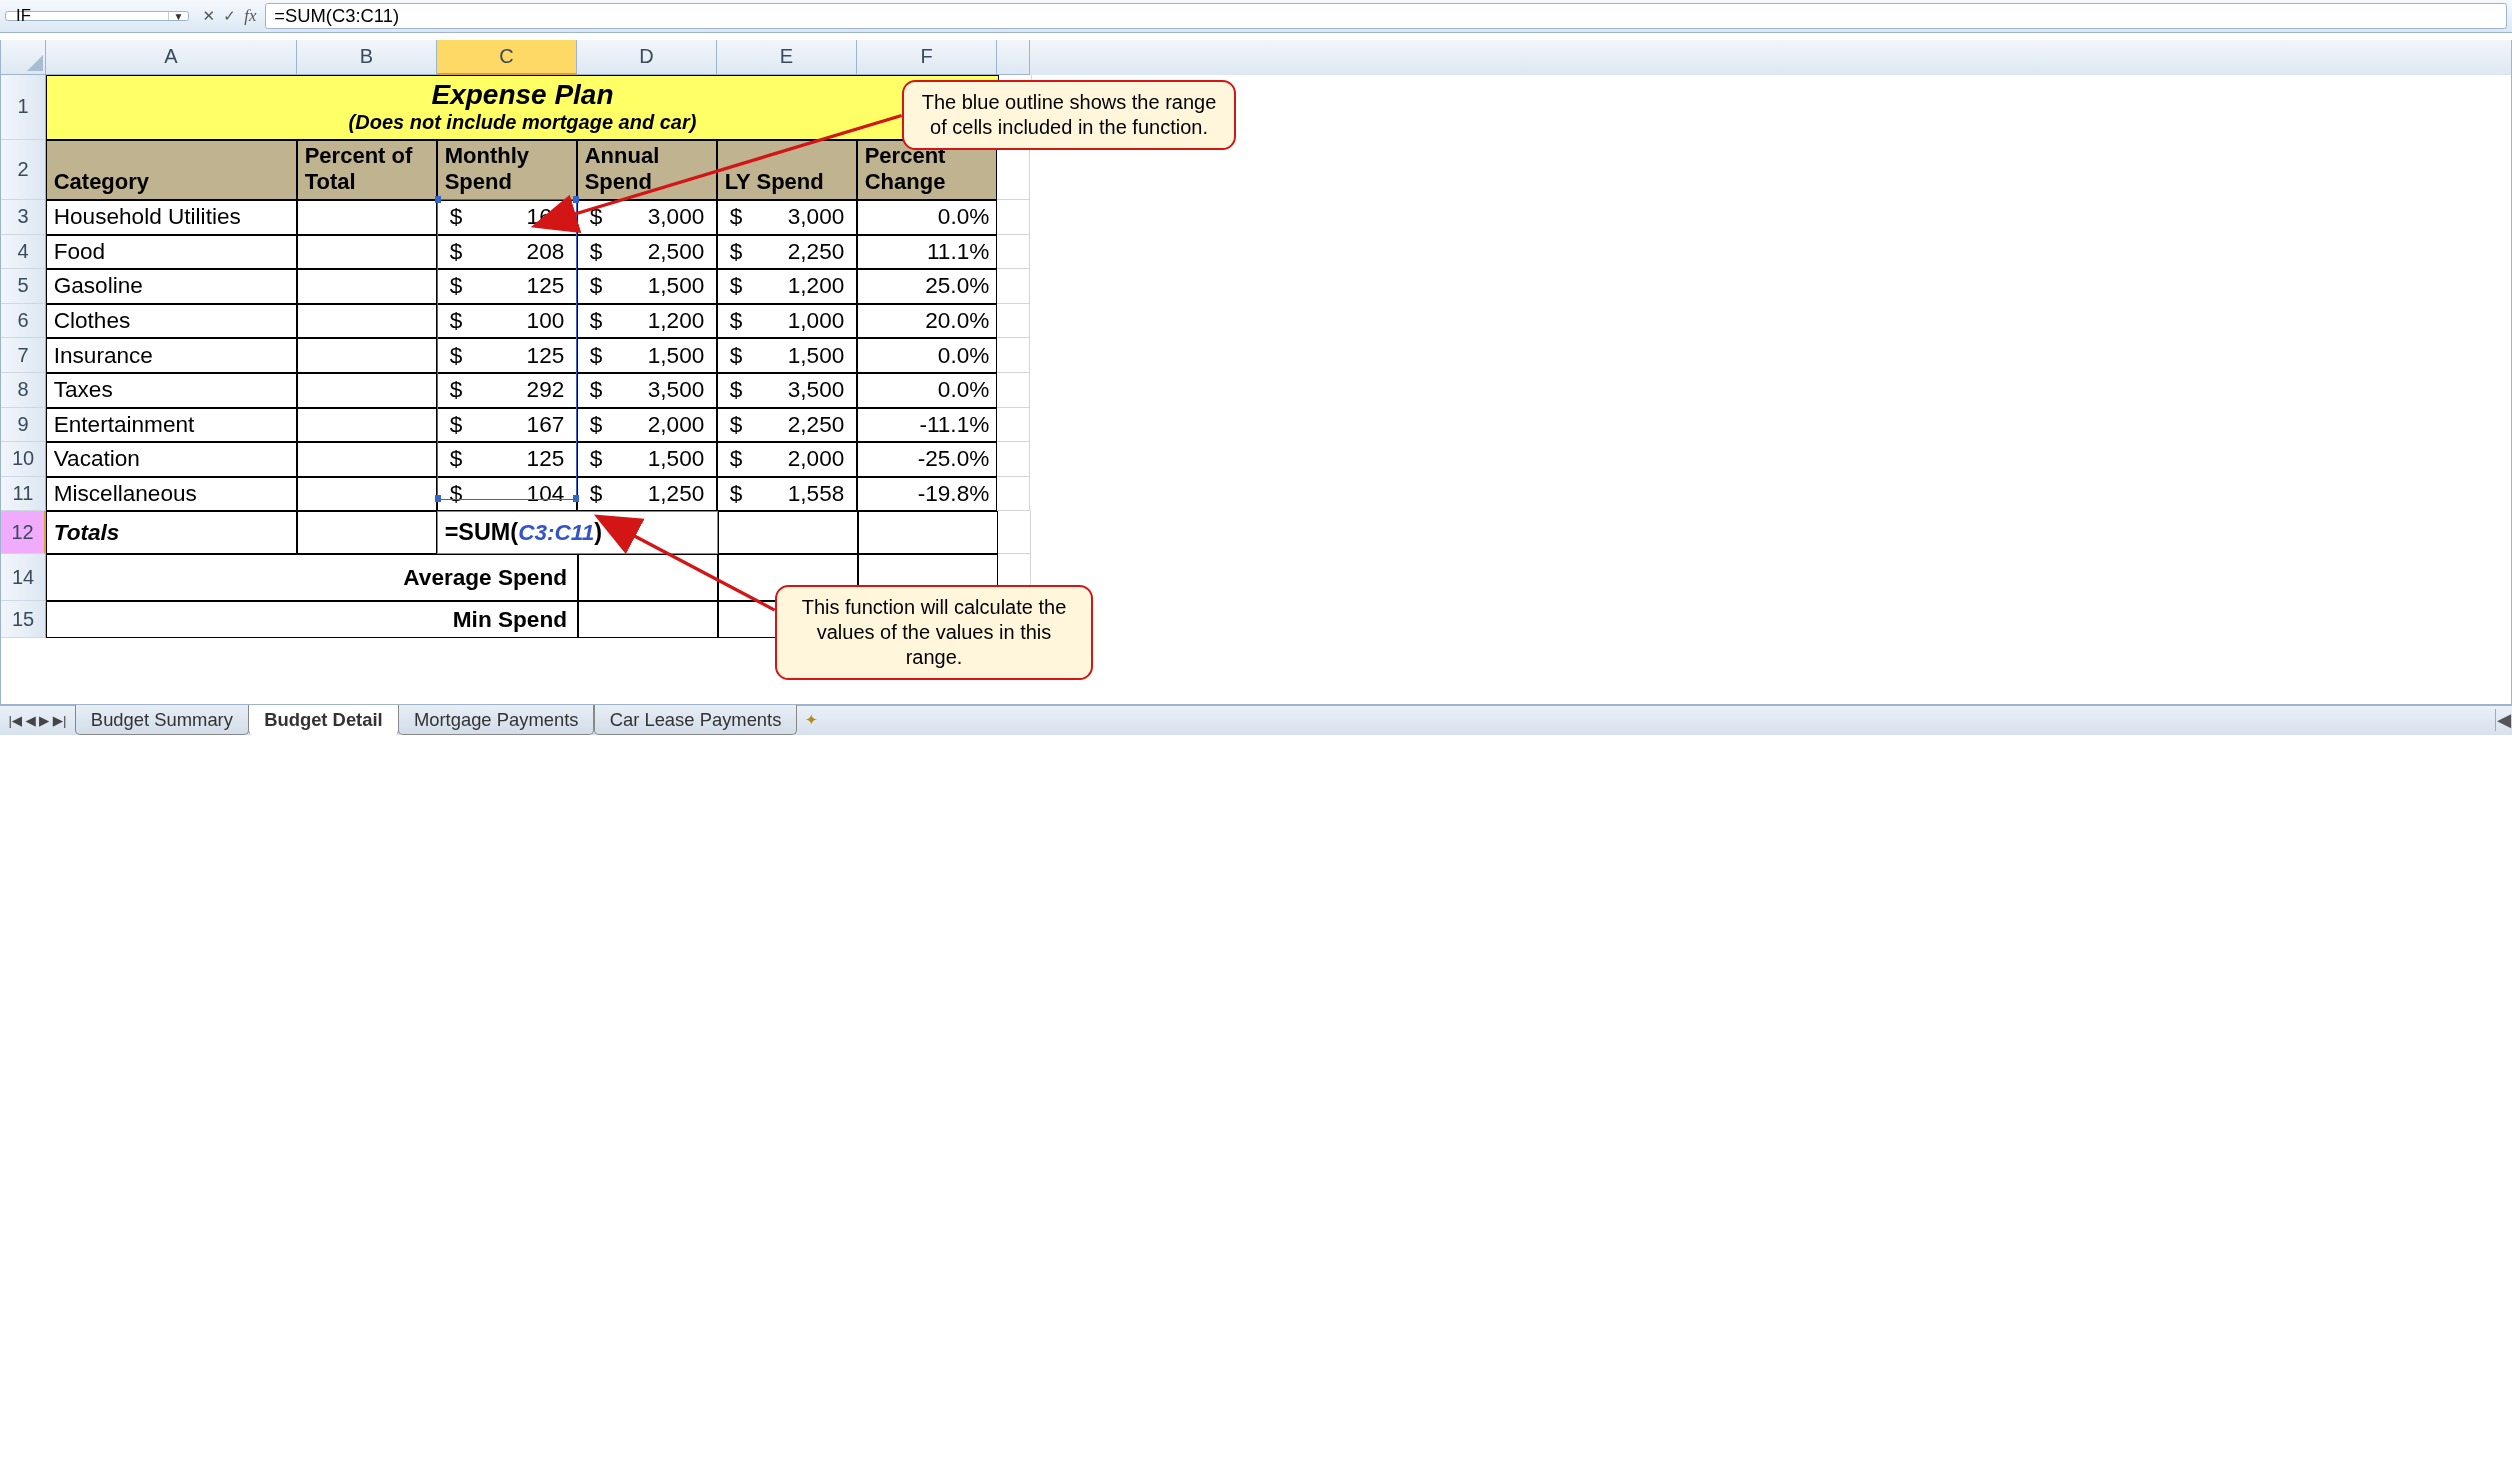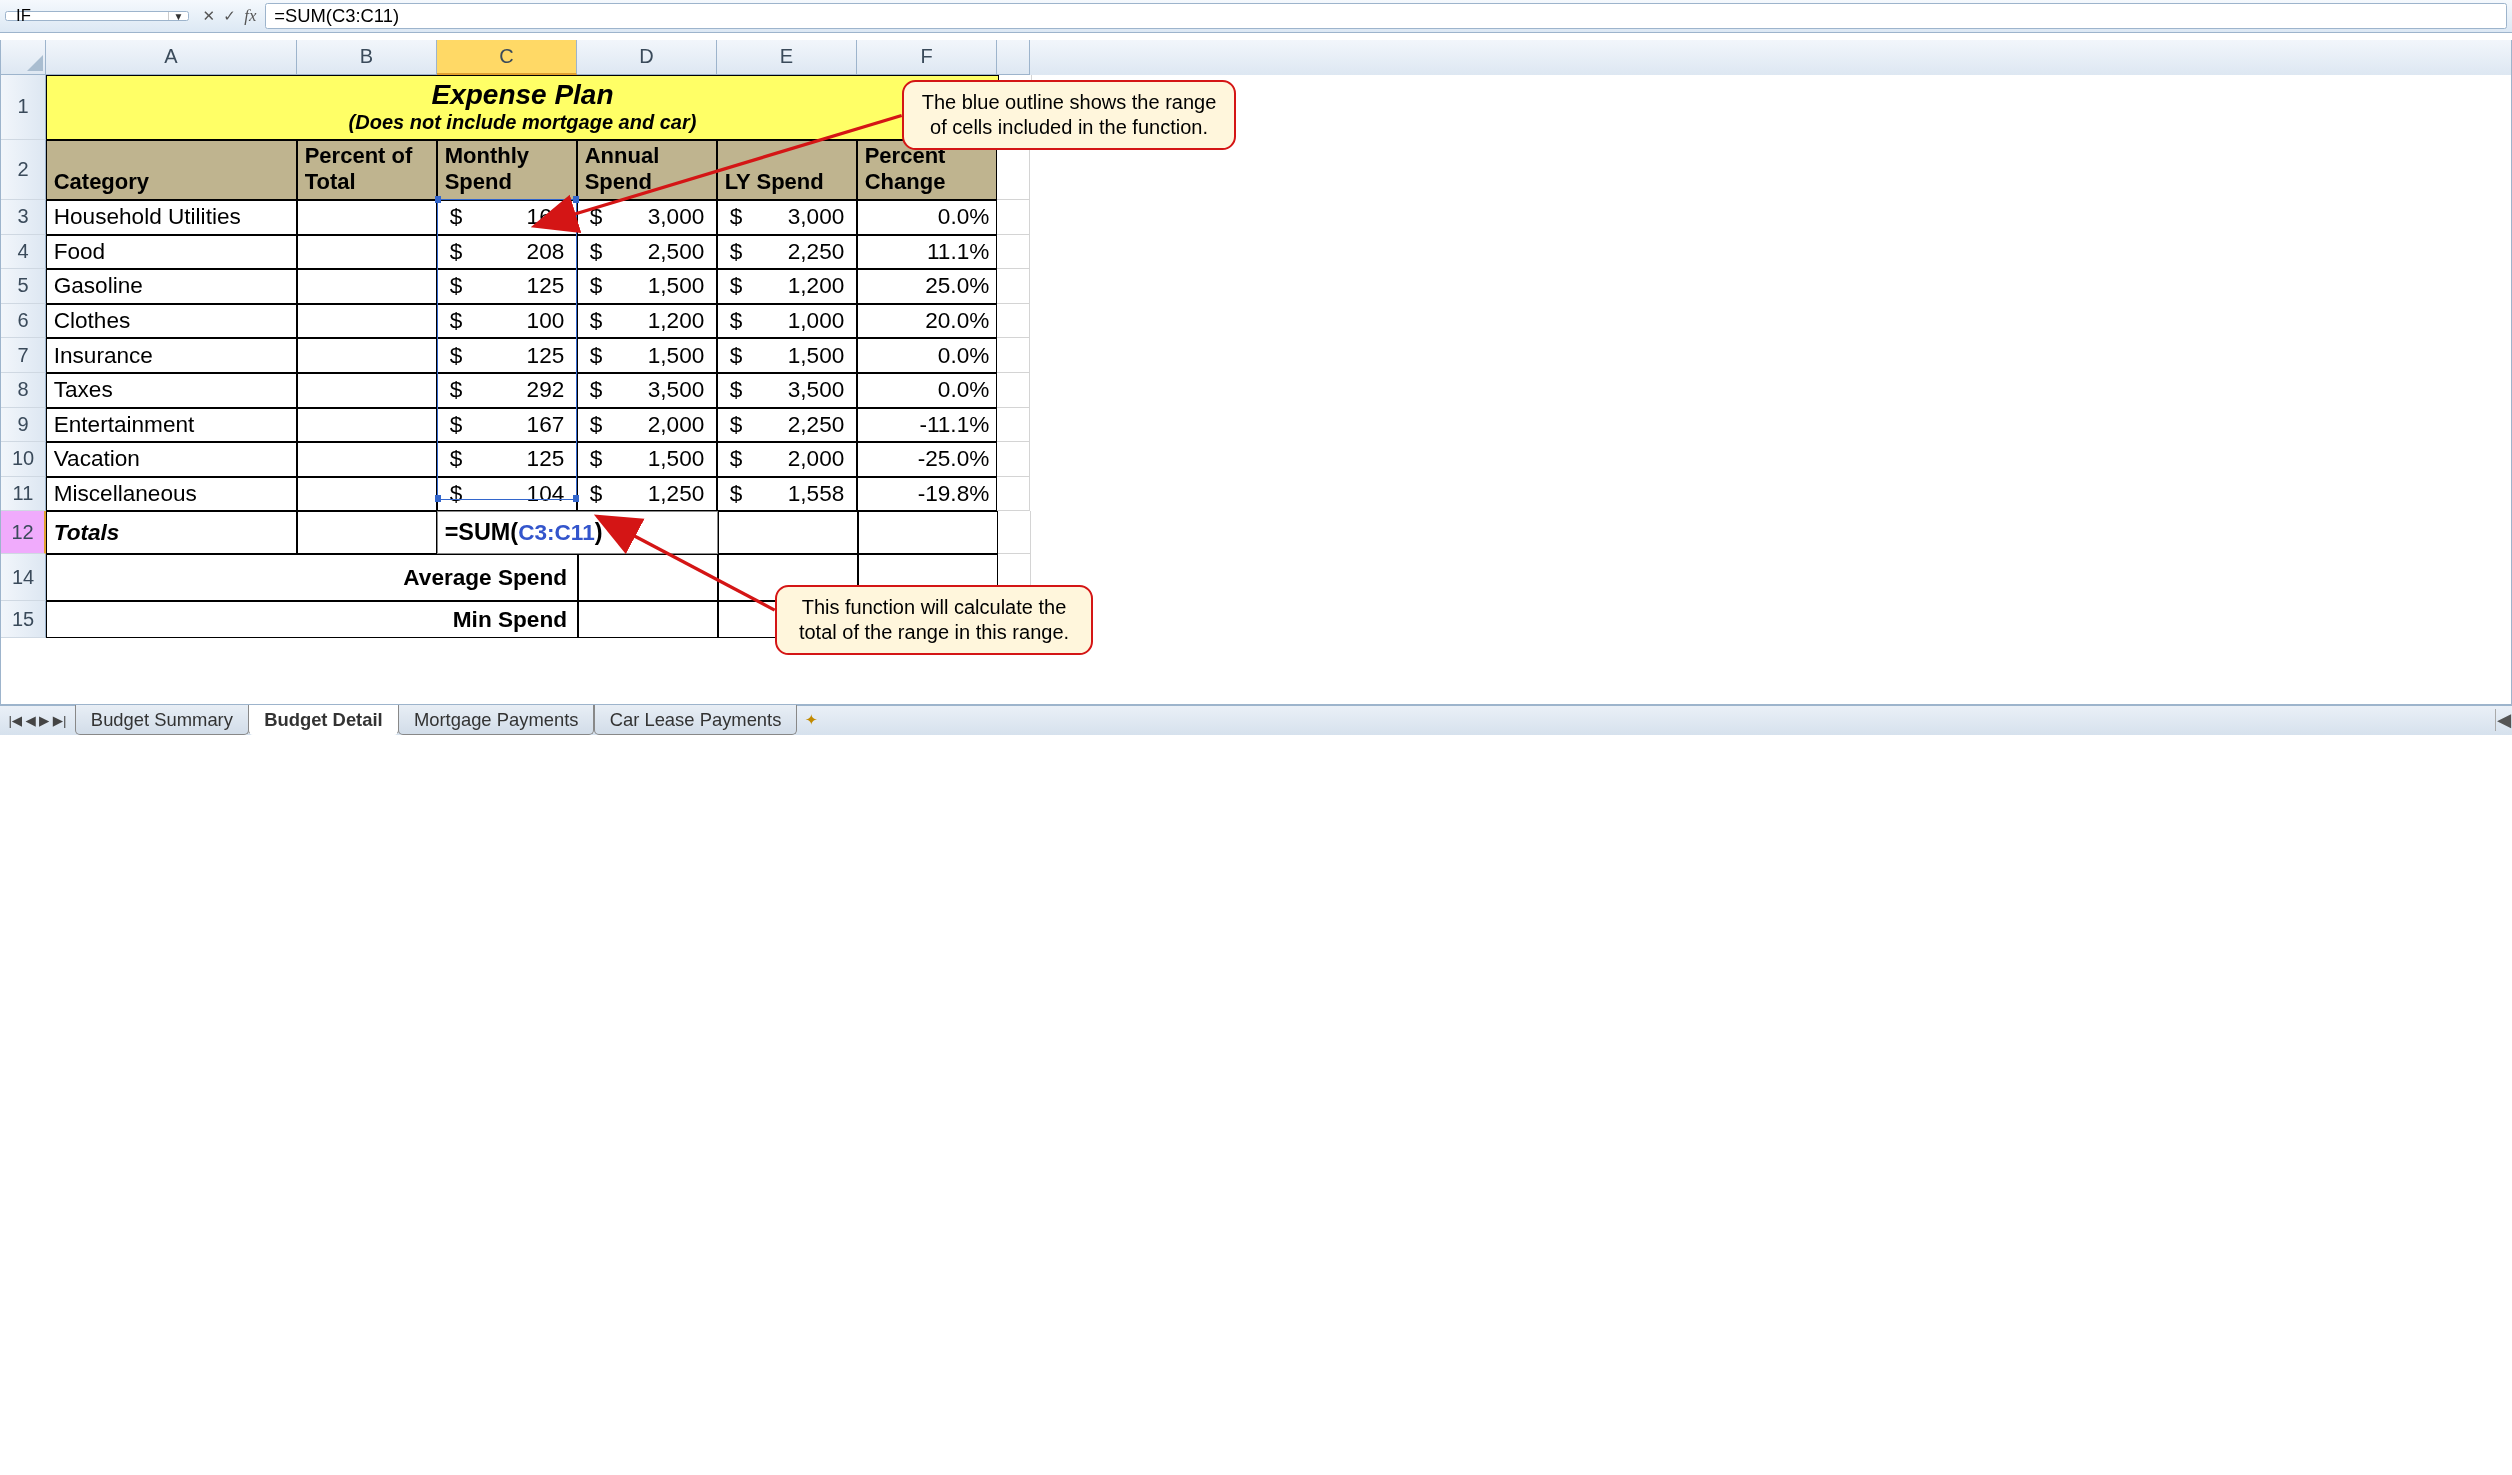--- a/index.html
+++ b/index.html
@@ -183,21 +183,21 @@
     pointer-events: none;
   }
   .range-corner {
     position: absolute;
     width: 6.7px; height: 6.7px;
     background: #3366cc;
   }
   
   
   .formula-cell .fsum { font-weight: bold; font-size: 23.4px; }
-  .formula-cell .fargs { font-weight: bold; color: #3355cc; }
+  .formula-cell .fargs { font-weight: bold; font-style: italic; color: #3355cc; }
   
   
   .callout {
     position: absolute;
     background: #fff6dc;
     border: 2.5px solid #d41515;
     border-radius: 13.4px;
     padding: 8.4px 15px;
     font-size: 20px;
     text-align: center;
@@ -517,21 +517,21 @@
       <div class="range-corner" style="top: -3.3px; left: -3.3px;"></div>
       <div class="range-corner" style="top: -3.3px; right: -3.3px;"></div>
       <div class="range-corner" style="bottom: -3.3px; left: -3.3px;"></div>
       <div class="range-corner" style="bottom: -3.3px; right: -3.3px;"></div>
     </div>
 
   <div class="callout" id="callout-top" style="left: 901px; top: 40px; width: 334px;">
     <span>The blue outline shows the range of cells included in the function.</span>
   </div>
   <div class="callout" id="callout-bottom" style="left: 774px; top: 545px; width: 318px;">
-    <span>This function will calculate the total of the range in this range.</span>
+    <span>This function will calculate the values of the values in this range.</span>
   </div>
 
   <svg id="arrows" class="overlay-svg" width="1036" height="669" viewBox="0 0 1240 800">
     <defs>
       <marker id="ah" markerWidth="14" markerHeight="14" refX="2" refY="6" orient="auto">
         <path d="M0,0 L0,12 L14,6 z" fill="#d41515"></path>
       </marker>
     </defs>
     <line id="arrow1" stroke="#d41515" stroke-width="4" marker-end="url(#ah)" x1="1078" y1="90" x2="680" y2="210"></line>
     <line id="arrow2" stroke="#d41515" stroke-width="4" marker-end="url(#ah)" x1="926" y1="682" x2="752" y2="590"></line>

